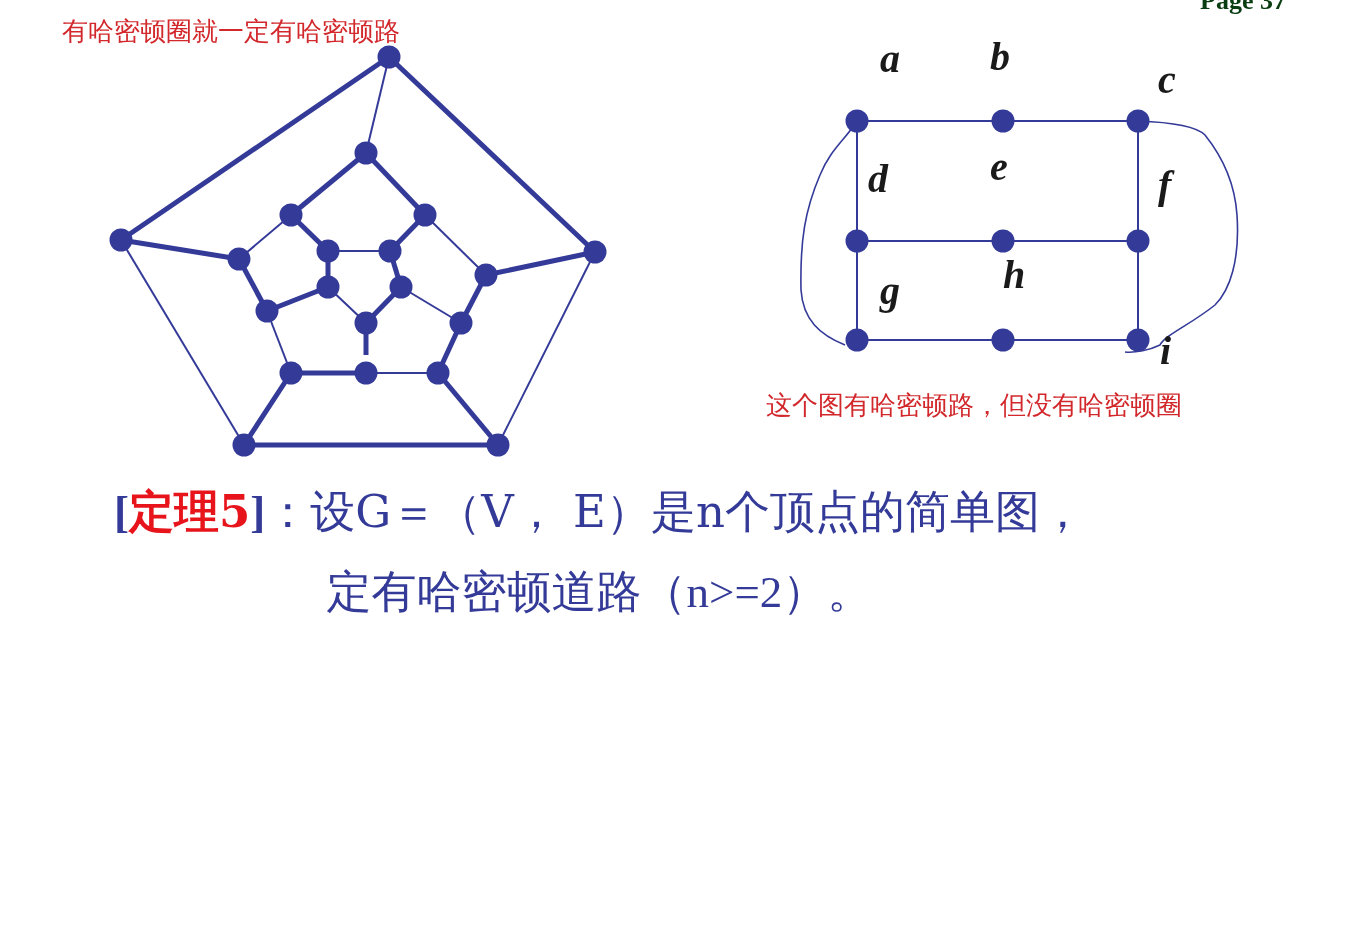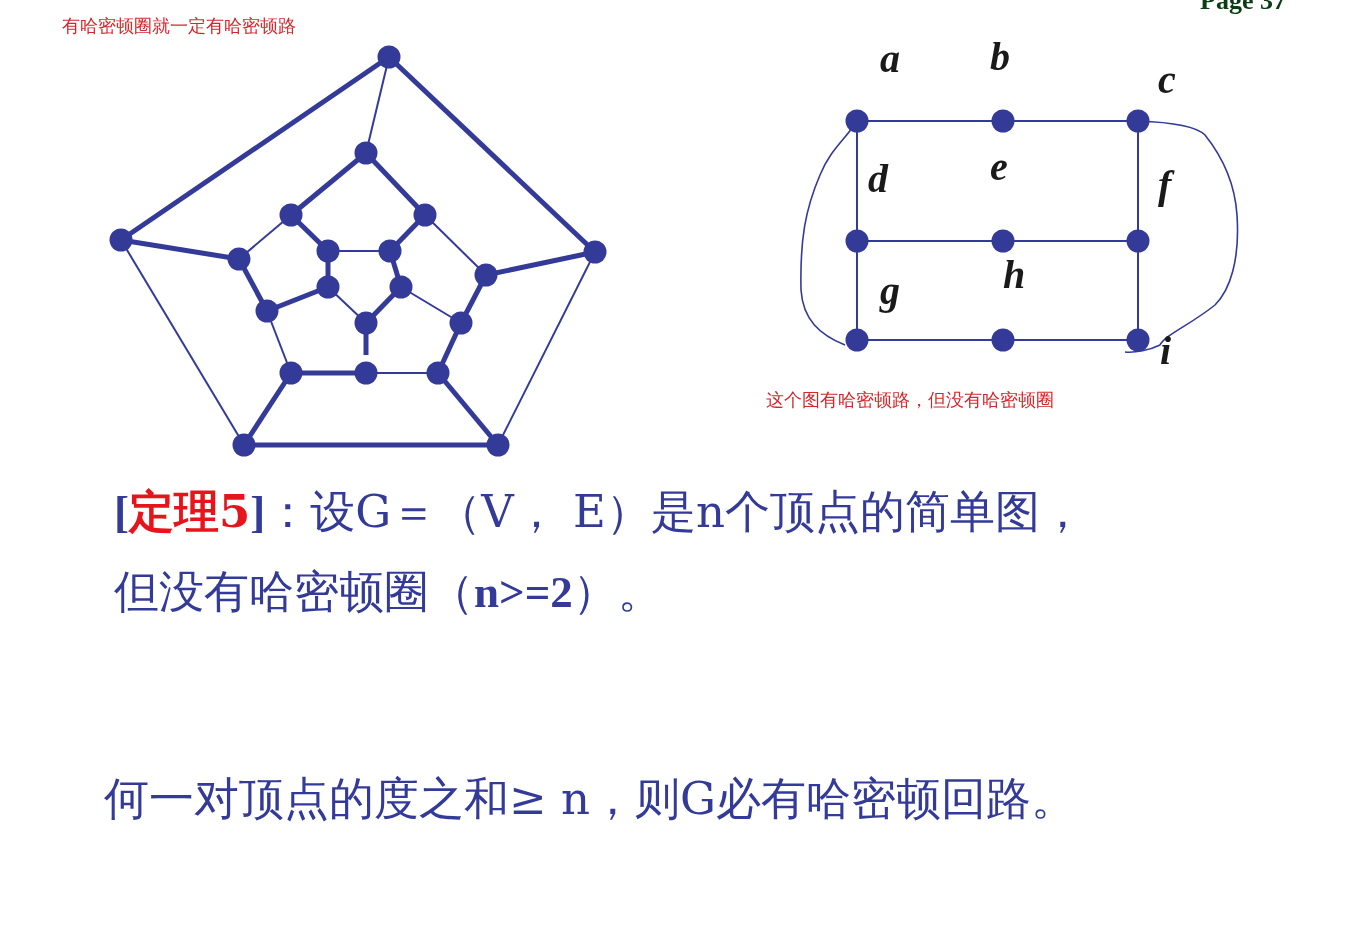--- a/index.html
+++ b/index.html
@@ -6,37 +6,37 @@
   body {
     width: 1372px; height: 934px; background: #ffffff; position: relative; overflow: hidden;
     font-family: "DejaVu Serif", "Liberation Serif", serif;
   }
   .page-num {
     position: absolute; left: 1200px; top: -14px; font-size: 26px; font-weight: bold;
     color: #0b3d12; font-family: "Liberation Serif", serif;
   }
   .caption-red {
     position: absolute; color: #d2282c; font-family: "DejaVu Sans", "Liberation Sans", sans-serif;
-    font-size: 18px; letter-spacing: 0px; white-space: nowrap;
+    font-size: 26px; letter-spacing: 0px; white-space: nowrap;
   }
   #caption-left { left: 62px; top: 14px; }
   #caption-right { left: 766px; top: 388px; }
   svg.graph { position: absolute; left: 0; top: 0; }
   .vlabel {
     font-family: "Liberation Serif", "DejaVu Serif", serif; font-style: italic; font-weight: bold;
     font-size: 40px; fill: #1a1a1a;
   }
   .text-block {
     position: absolute; color: #343a98; font-family: "DejaVu Serif", "Liberation Serif", serif;
-    font-size: 45px; line-height: 80px; white-space: nowrap;
+    font-size: 45px; line-height: 80px; white-space: nowrap; text-align: center;
   }
   #theorem { left: 114px; top: 472px; }
   #corollary { left: 104px; top: 758px; line-height: 82px; }
   .red { color: #e8141c; font-weight: bold; }
-  .bold-serif { font-family: "Liberation Serif", serif; font-weight: bold; }
+  .bold-serif { font-family: "Liberation Serif", serif; font-weight: normal; }
   .bracket { font-family: "Liberation Serif", serif; font-weight: bold; }
 </style>
 </head>
 <body>
 
 <div class="page-num">Page 37</div>
 
 <div class="caption-red" id="caption-left">有哈密顿圈就一定有哈密顿路</div>
 
 <svg class="graph" id="left-graph" width="700" height="470" viewBox="0 0 700 470">
@@ -122,18 +122,17 @@
     <text x="1158" y="198" class="vlabel">f</text>
     <text x="880" y="304" class="vlabel">g</text>
     <text x="1003" y="288" class="vlabel">h</text>
     <text x="1160" y="364" class="vlabel">i</text>
   </svg>
 
 <div class="caption-red" id="caption-right">这个图有哈密顿路，但没有哈密顿圈</div>
 
 <div class="text-block" id="theorem">
   <div><span class="bracket">[</span><span class="red">定理5</span><span class="bracket">]</span><span>：设G＝（V， E）是n个顶点的简单图，</span></div>
-  <div><span>但没有哈密顿圈（</span><span class="bold-serif">n&gt;=2</span><span>）。</span></div>
+  <div><span>定有哈密顿道路（</span><span class="bold-serif">n&gt;=2</span><span>）。</span></div>
 </div>
 
 <div class="text-block" id="corollary">
-  <div>何一对顶点的度之和≥ n，则G必有哈密顿回路。</div>
 </div>
 
 </body></html>

